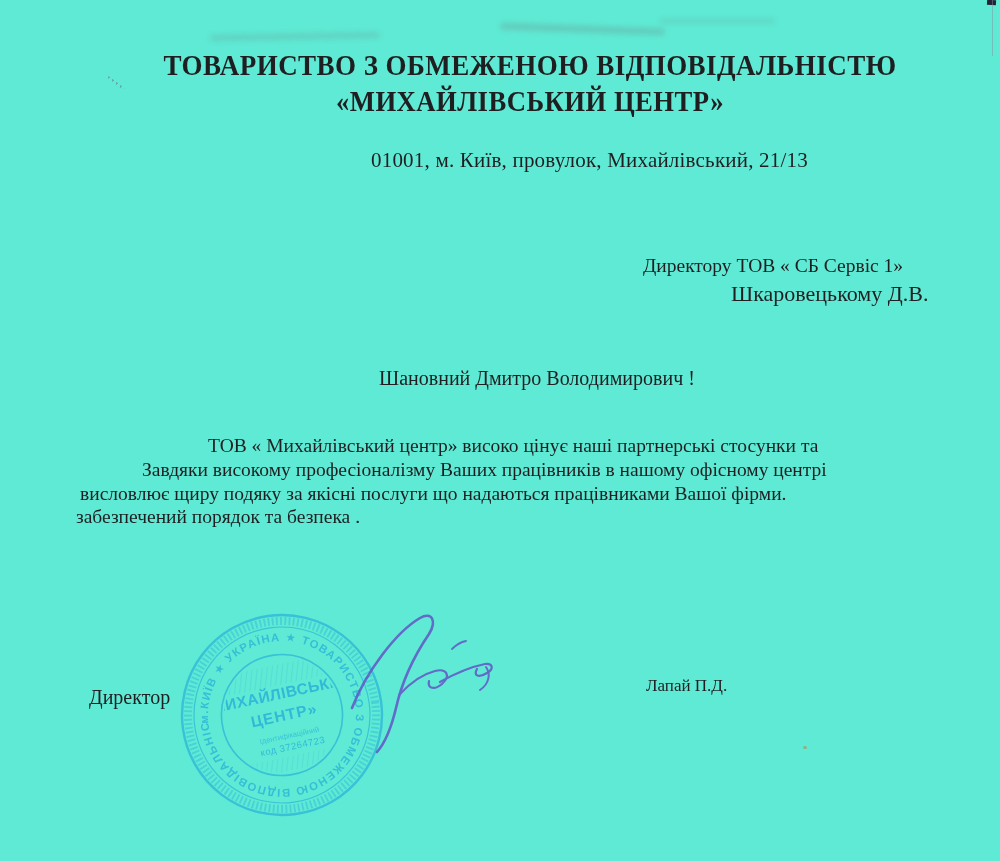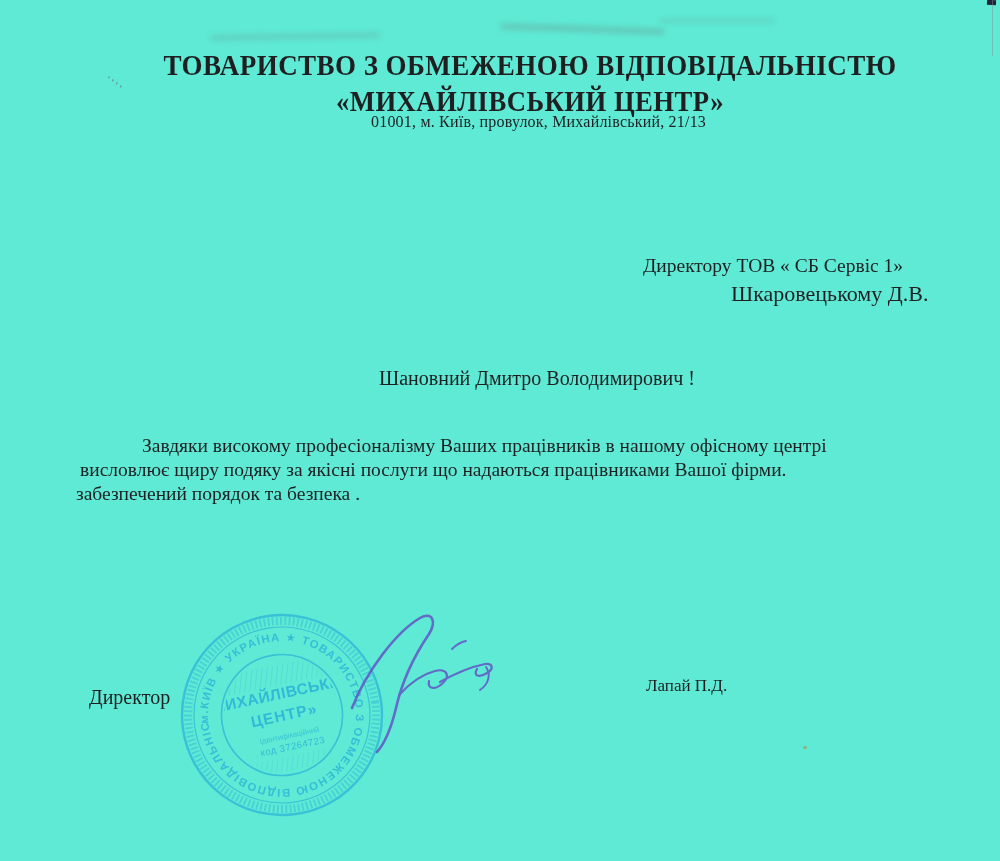--- a/index.html
+++ b/index.html
@@ -15,21 +15,21 @@
   
   #letterhead{left:60px;top:50px;width:940px;text-align:center;line-height:1;}
   .lh-line1{
     font-size:30px;font-weight:bold;letter-spacing:.5px;white-space:nowrap;
     transform:scaleX(.90);transform-origin:50% 50%;
   }
   .lh-line2{
     margin-top:7px;font-size:29px;font-weight:bold;letter-spacing:.5px;white-space:nowrap;
     transform:scaleX(.92);transform-origin:50% 50%;
   }
-  #address{left:371px;top:113px;font-size:16px;white-space:nowrap;letter-spacing:.2px;}
+  #address{left:371px;top:148px;font-size:21px;white-space:nowrap;letter-spacing:.2px;}
   
   #recipient-line1{left:643px;top:255px;font-size:19.5px;white-space:nowrap;}
   #recipient-line2{left:731px;top:281px;font-size:22px;white-space:nowrap;}
   
   #salutation{left:379px;top:367px;font-size:20px;white-space:nowrap;}
   #body-block{left:76px;top:434px;width:800px;font-size:19.5px;line-height:23.8px;}
   .bl{white-space:nowrap;}
   .bl-0{padding-left:132px;}
   .bl-1{padding-left:4px;}
   .bl-2{padding-left:66px;}
@@ -62,20 +62,21 @@
     <div class="lh-line2">«МИХАЙЛІВСЬКИЙ ЦЕНТР»</div>
   </div>
   <div id="address" class="abs">01001, м. Київ, провулок, Михайлівський, 21/13</div>
 
   <div id="recipient-line1" class="abs">Директору  ТОВ « СБ Сервіс 1»</div>
   <div id="recipient-line2" class="abs">Шкаровецькому Д.В.</div>
 
   <div id="salutation" class="abs">Шановний Дмитро Володимирович !</div>
 
   <div id="body-block" class="abs">
+    <div class="bl bl-0">ТОВ « Михайлівський центр» високо цінує наші партнерські стосунки та</div>
     <div class="bl bl-2">Завдяки високому  професіоналізму Ваших працівників  в нашому офісному центрі</div>
     <div class="bl bl-1">висловлює щиру подяку за якісні послуги що надаються працівниками Вашої фірми.</div>
     <div class="bl bl-3">забезпечений порядок та безпека .</div>
   </div>
 
   <div id="director-label" class="abs">Директор</div>
   <div id="director-name" class="abs">Лапай П.Д.</div>
 
   <svg id="stamp-svg" class="abs" viewBox="-120 -120 240 240">
     <defs>

